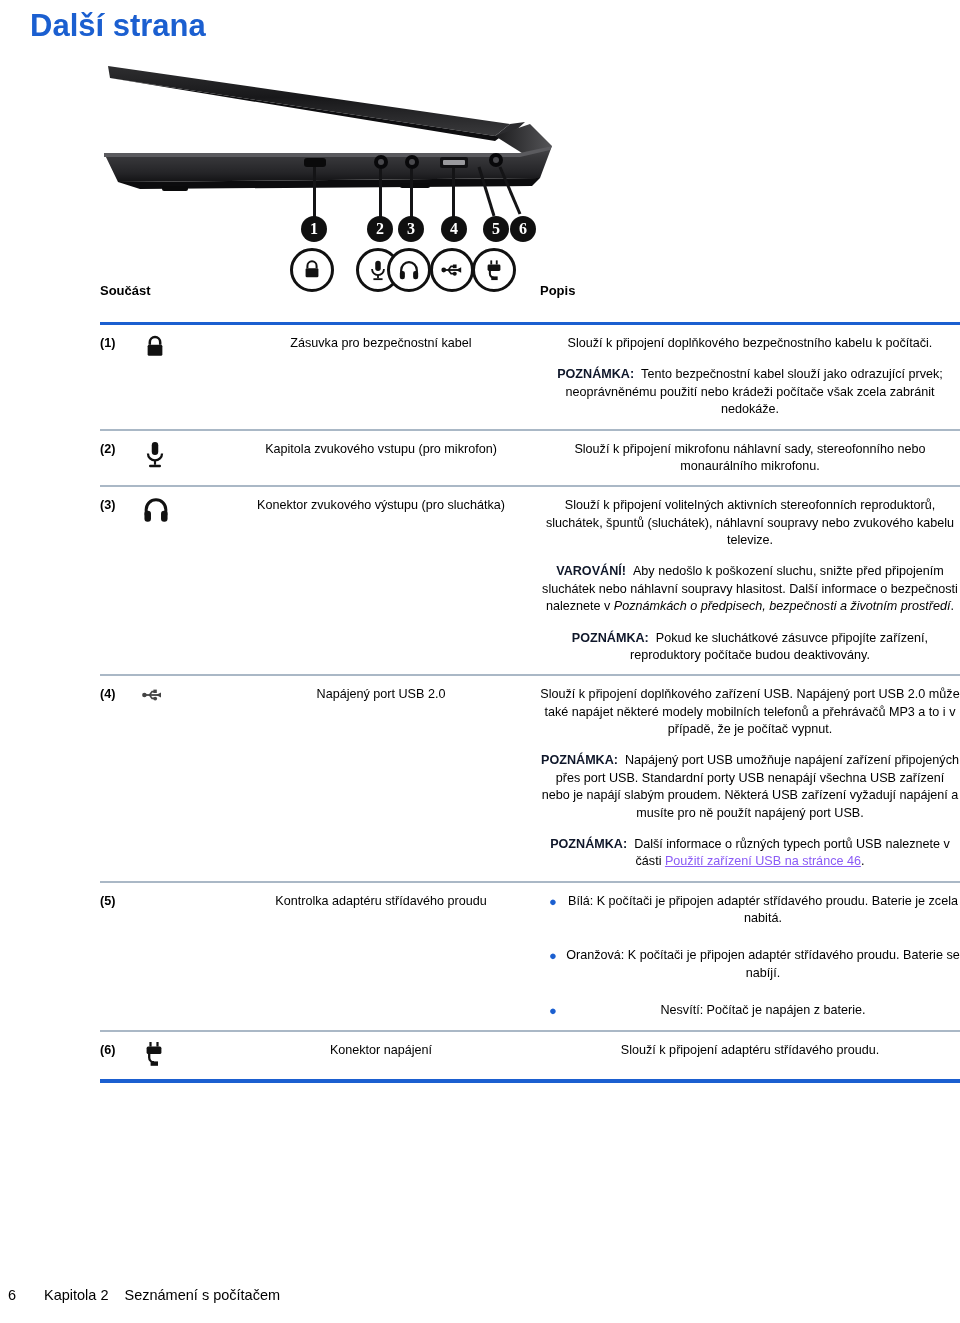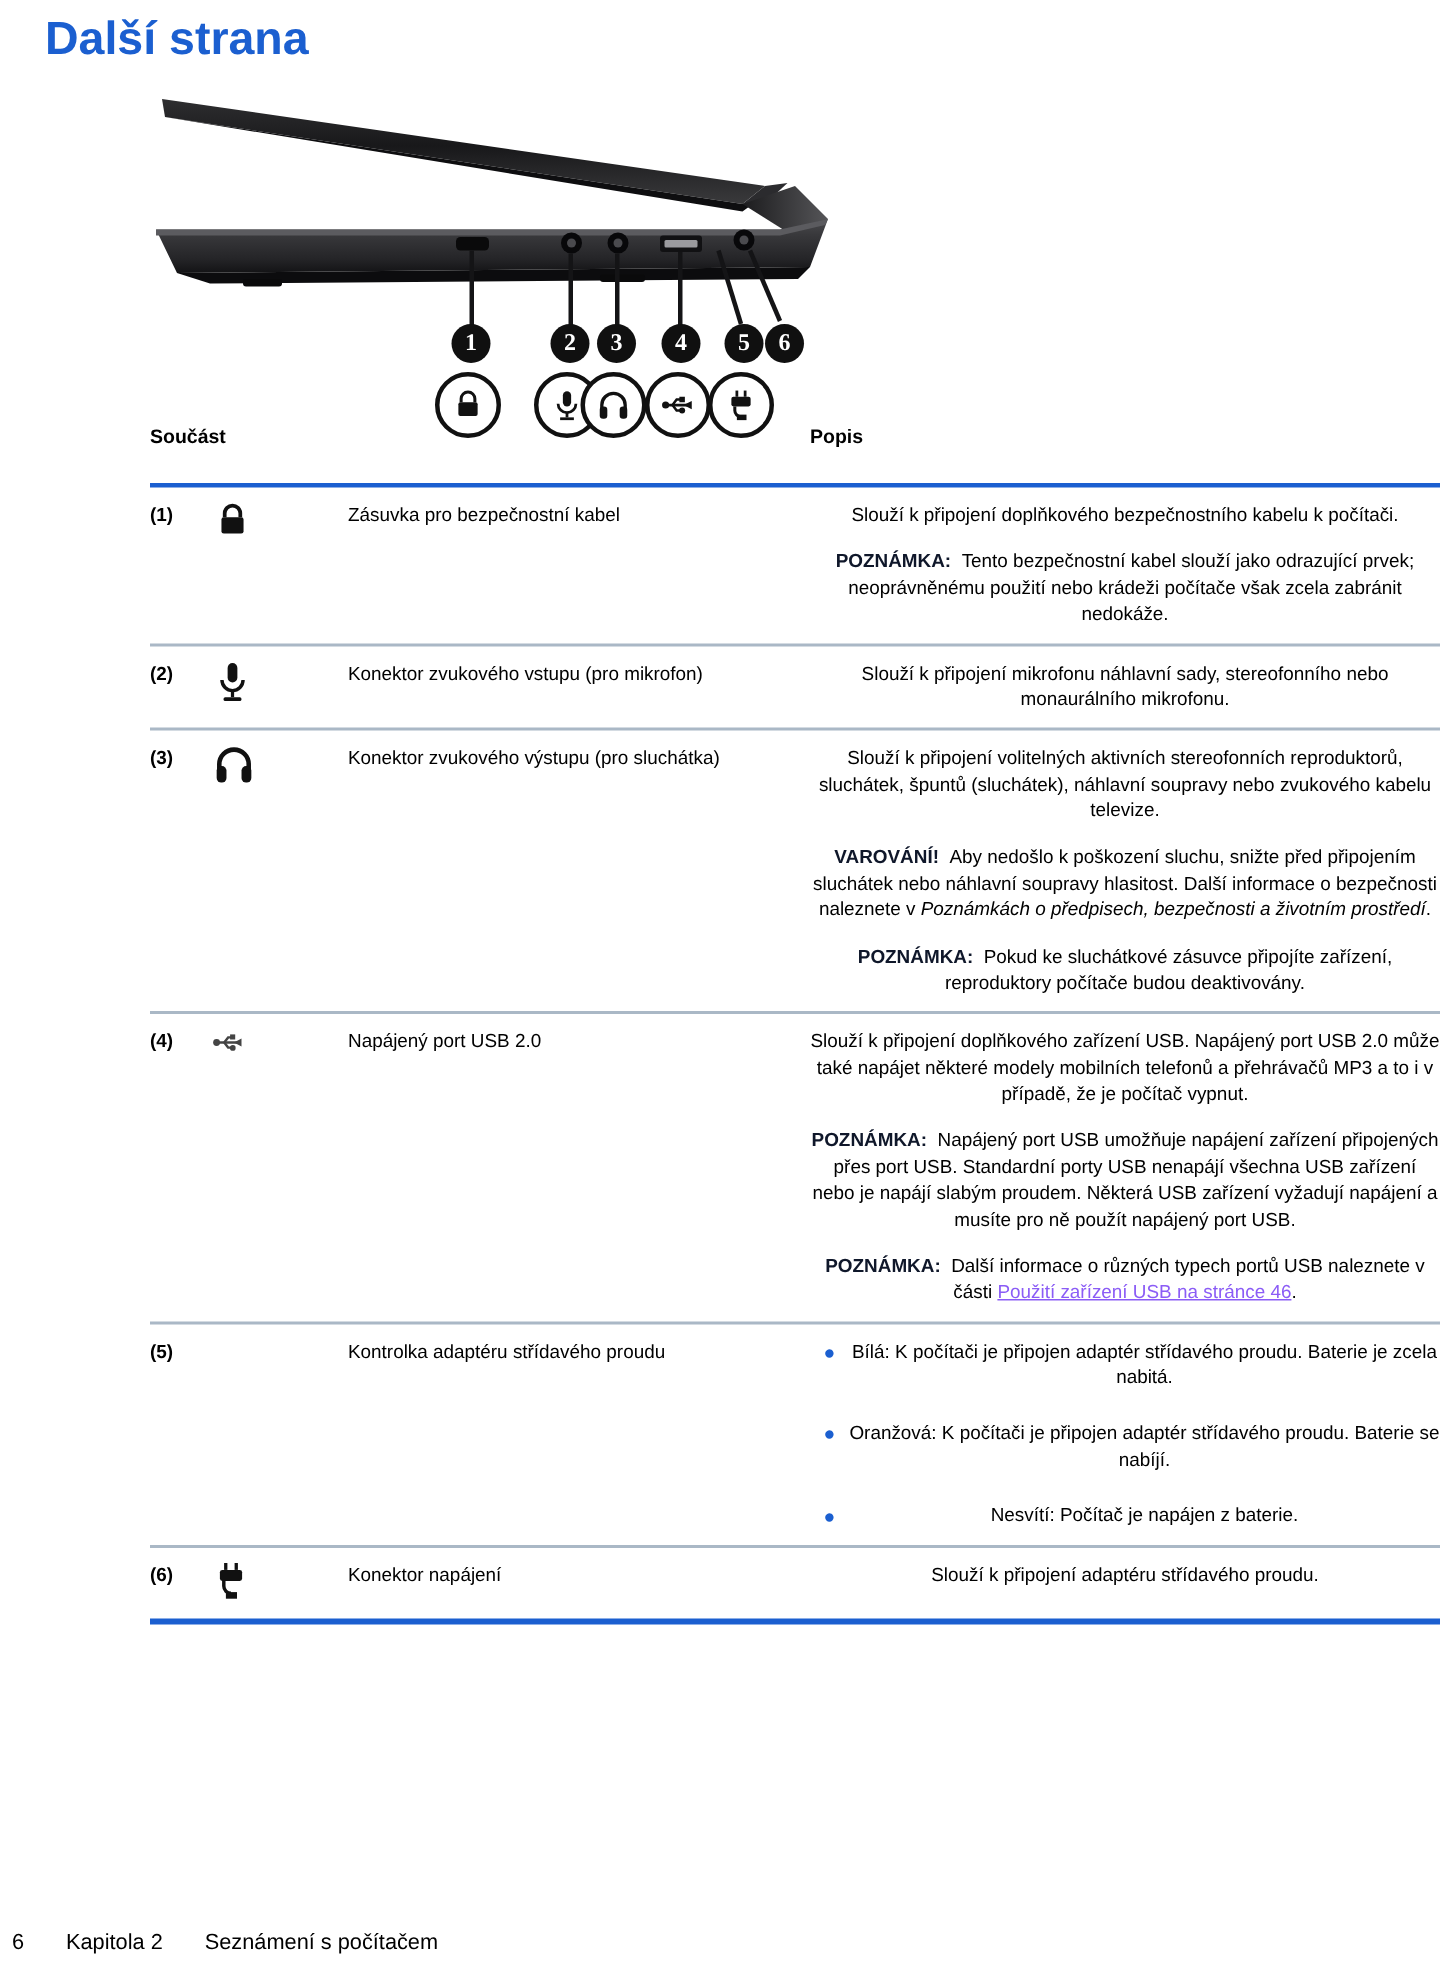--- a/index.html
+++ b/index.html
@@ -116,20 +116,21 @@
     display: flex;
     justify-content: flex-start;
     padding-top: 0px;
   }
   .cell-label {
     width: 308px;
     flex-shrink: 0;
     padding-right: 10px;
     padding-top: 1px;
     box-sizing: border-box;
+    text-align: center;
   }
   .cell-desc {
     flex: 1;
     padding-top: 1px;
     text-align: center;
   }
   .para { margin: 0 0 14px 0; }
   .para:last-child { margin-bottom: 0; }
   .note-kw {
     color: #0f172a;
@@ -161,21 +162,21 @@
   
   .footer {
     position: absolute;
     left: 8px;
     bottom: 20px;
     font-size: 14.5px;
     display: flex;
     align-items: baseline;
   }
   .footer-pageno { width: 36px; }
-  .footer-chapter { margin-right: 28px; }
+  .footer-chapter { margin-right: 16px; }
 
   
   .ic { display:block; }
 </style>
 </head>
 <body>
 
 <div class="page-title">Další strana</div>
 
 <div class="illustration">
@@ -310,21 +311,21 @@
   <div class="row">
     <div class="cell-num">(2)</div>
     <div class="cell-icon">
       <svg width="26" height="30" viewBox="0 0 24 26" class="ic">
         <rect x="9" y="1" width="6" height="12" rx="3" fill="#111"></rect>
         <path d="M5.5 11.5a6.5 6.5 0 0 0 13 0" fill="none" stroke="#111" stroke-width="2.1"></path>
         <rect x="11" y="17.5" width="2" height="4.5" fill="#111"></rect>
         <rect x="6.5" y="22" width="11" height="2.4" rx="1" fill="#111"></rect>
       </svg>
     </div>
-    <div class="cell-label">Konektor zvukového vstupu (pro mikrofon)</div>
+    <div class="cell-label">Kapitola zvukového vstupu (pro mikrofon)</div>
     <div class="cell-desc">
       <p class="para">Slouží k připojení mikrofonu náhlavní sady, stereofonního nebo monaurálního mikrofonu.</p>
     </div>
   </div>
   <div class="rule-light"></div>
 
   <div class="row">
     <div class="cell-num">(3)</div>
     <div class="cell-icon">
       <svg width="28" height="28" viewBox="0 0 24 24" class="ic">

